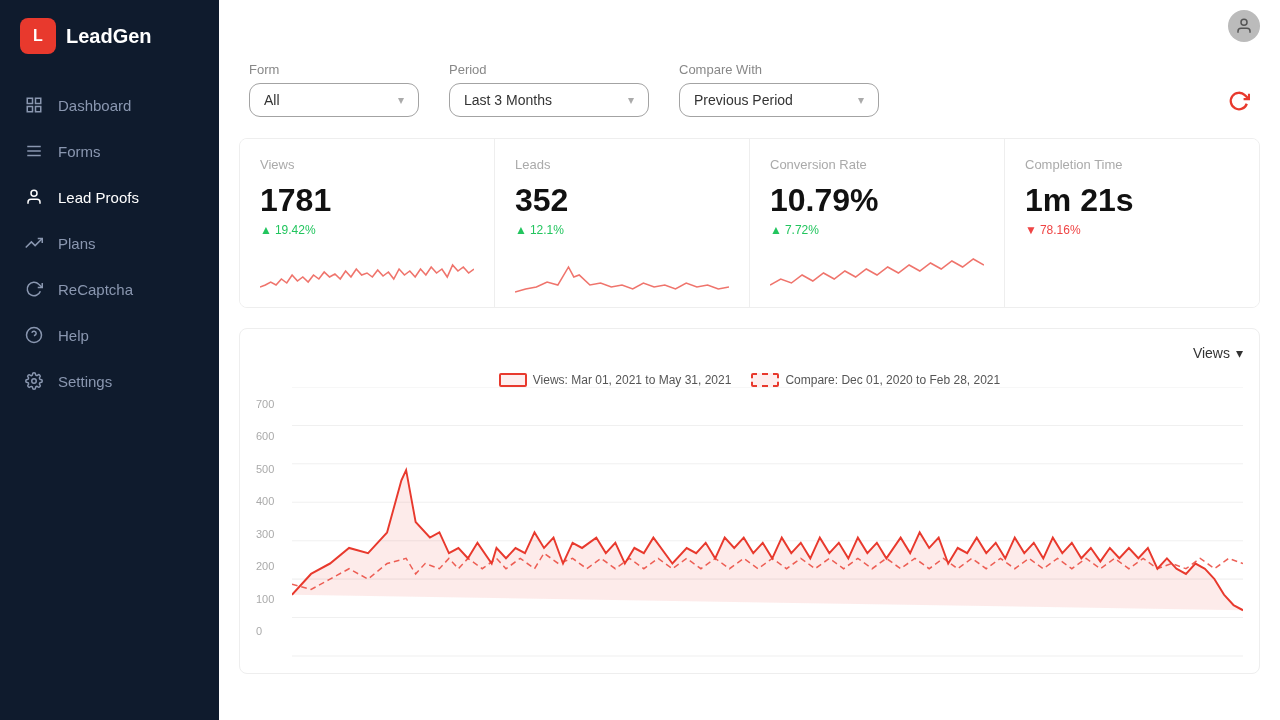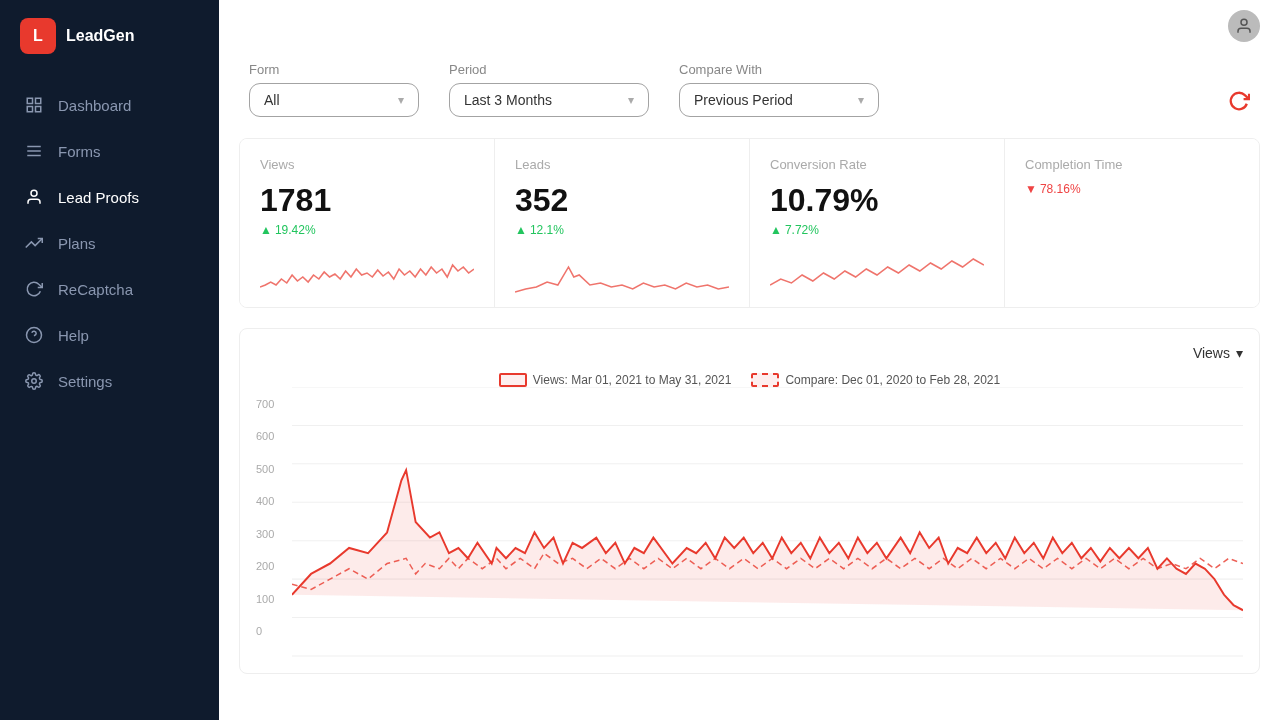--- a/index.html
+++ b/index.html
@@ -23,21 +23,21 @@
     }
     .logo-icon {
       width: 36px; height: 36px;
       background: #e8392d;
       border-radius: 8px;
       display: flex; align-items: center; justify-content: center;
       font-weight: bold; font-size: 16px; color: #fff;
       flex-shrink: 0;
     }
     .logo-text {
-      font-size: 16px; font-weight: 700; color: #fff;
+      font-size: 20px; font-weight: 700; color: #fff;
     }
     .sidebar-nav {
       margin-top: 10px;
       flex: 1;
     }
     .nav-item {
       display: flex;
       align-items: center;
       gap: 14px;
       padding: 13px 24px;
@@ -398,20 +398,21 @@
       </div>
       <div class="mini-chart">
         <svg viewBox="0 0 200 50" width="100%" height="50" preserveAspectRatio="none">
           <polyline points="0,38 10,32 20,36 30,28 40,34 50,26 60,32 70,24 80,30 90,22 100,28 110,20 120,26 130,18 140,24 150,16 160,22 170,14 180,20 190,12 200,18" fill="none" stroke="#e8392d" stroke-width="1.5" opacity="0.7"></polyline>
         </svg>
       </div>
     </div>
 
     <div class="stat-card">
       <div class="stat-title">Completion Time</div>
+      <div class="stat-value">1m 21s</div>
       <div class="stat-change down">
         <span>▼</span>
         <span>78.16%</span>
       </div>
       <div class="mini-chart">
       </div>
     </div>
 
   </div>
 

